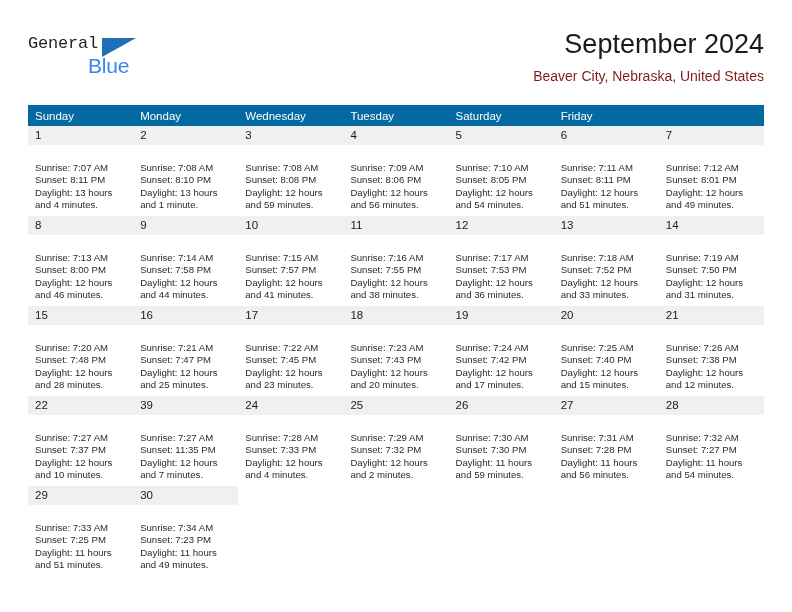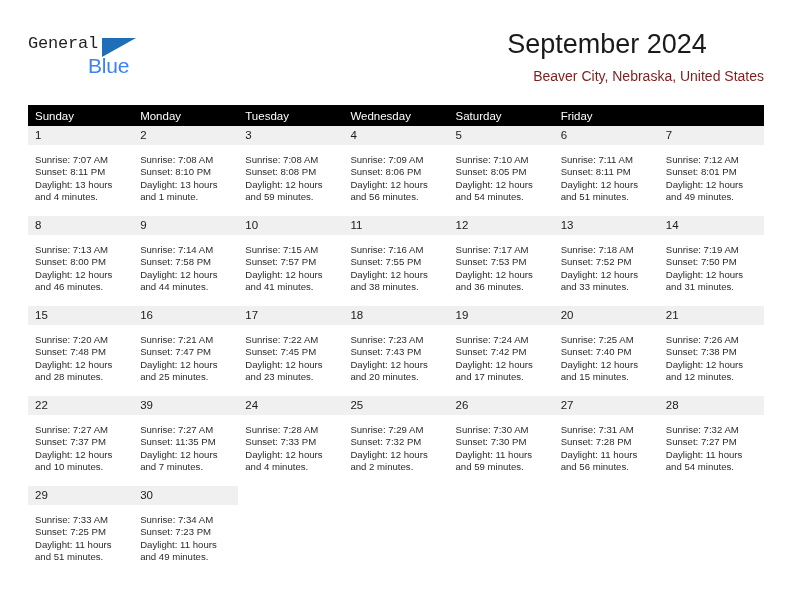--- a/index.html
+++ b/index.html
@@ -60,21 +60,21 @@
     top: 20px;
     font-size: 21px;
     color: #3b82f6;
     letter-spacing: -0.2px;
   }
 
   .title-block {
     position: absolute;
     right: 0;
     top: 0;
-    text-align: left;
+    text-align: right;
   }
   .cal-title {
     font-size: 27px;
     color: #1a1a1a;
     line-height: 32px;
     white-space: nowrap;
   }
   .cal-subtitle {
     margin-top: 8px;
     font-size: 14px;
@@ -87,21 +87,21 @@
   
   .calendar {
     position: absolute;
     left: 28px;
     top: 105px;
     width: 736px;
   }
   .weekday-row {
     display: flex;
     width: 736px;
-    background: #000000;
+    background: #0369a1;
   }
   .weekday-cell {
     flex: 0 0 105.14px;
     width: 105.14px;
     box-sizing: border-box;
     padding: 4px 0 4px 7px;
     color: #ffffff;
     font-size: 11.5px;
     line-height: 14px;
     height: 21px;
@@ -124,21 +124,21 @@
   }
   .daynum-band {
     height: 19px;
     box-sizing: border-box;
     padding: 1px 0 0 7px;
     font-size: 11.5px;
     line-height: 17px;
     color: #1a1a1a;
   }
   .day-body {
-    padding: 9px 4px 0 7px;
+    padding: 17px 4px 0 7px;
     font-size: 9.6px;
     line-height: 12.3px;
     color: #2b2b2b;
   }
   .day-body div {
     white-space: nowrap;
   }
   .empty-cell {
     background: #ffffff;
   }
@@ -161,22 +161,22 @@
       <div class="cal-subtitle">Beaver City, Nebraska, United States</div>
     </div>
 
   </div>
 
   <div class="calendar">
 
     <div class="weekday-row">
       <div class="weekday-cell">Sunday</div>
       <div class="weekday-cell">Monday</div>
+      <div class="weekday-cell">Wednesday</div>
       <div class="weekday-cell">Tuesday</div>
-      <div class="weekday-cell">Wednesday</div>
       <div class="weekday-cell">Saturday</div>
       <div class="weekday-cell">Friday</div>
     </div>
 
     <div class="week-row">
       <div class="day-cell filled">
         <div class="daynum-band">1</div>
         <div class="day-body">
           <div>Sunrise: 7:07 AM</div>
           <div>Sunset: 8:11 PM</div>

